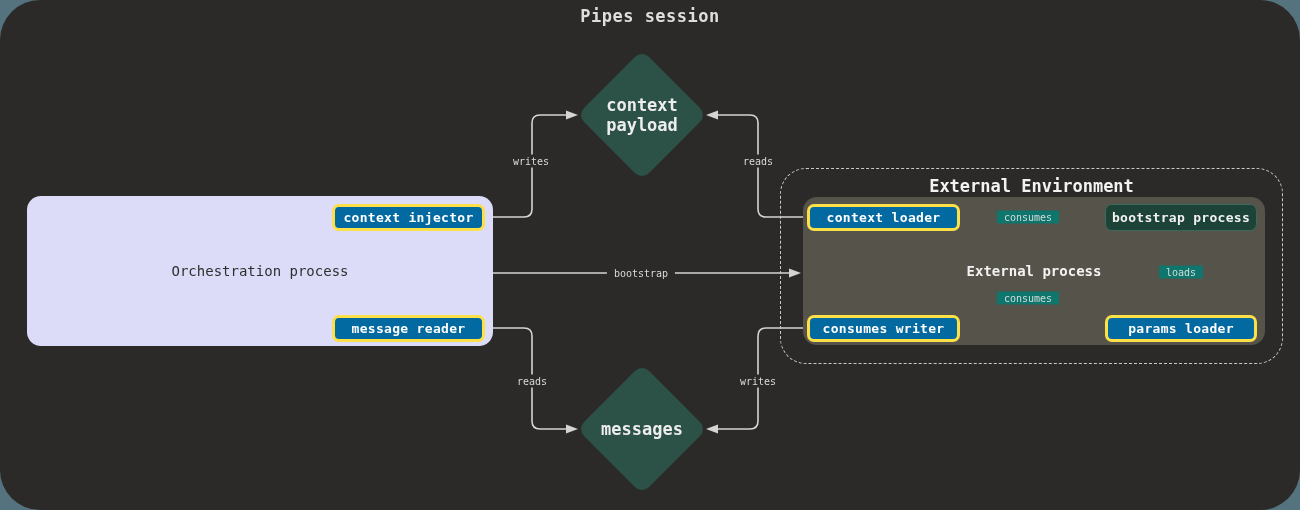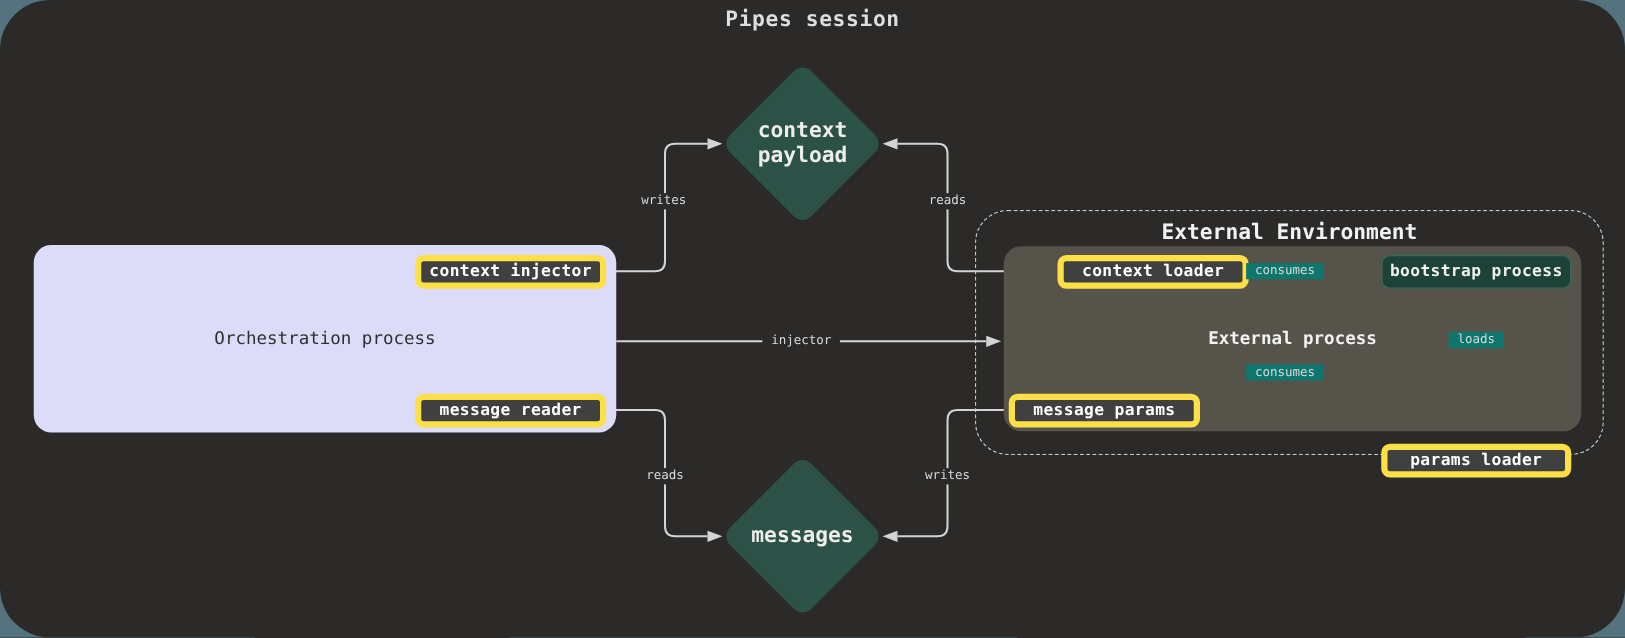--- a/index.html
+++ b/index.html
@@ -24,28 +24,28 @@
   }
   .orch-label{
     position:absolute;left:0;top:0;width:100%;height:100%;
     display:flex;align-items:center;justify-content:center;
     color:#2f2f2f;font-size:14px;font-weight:500;
   }
   .chip{
     position:absolute;z-index:3;box-sizing:border-box;
     display:flex;align-items:center;justify-content:center;
     width:153px;height:27px;border-radius:7px;
-    background:#404040;border:5px solid #fde047;
+    background:#0369a1;border:3px solid #fde047;
     color:#ffffff;font-size:13px;font-weight:700;letter-spacing:.3px;
   }
   .chip.ctx-injector{left:332px;top:204px;}
   .chip.msg-reader{left:332px;top:315px;}
-  .chip.ctx-loader{left:807px;top:204px;margin-left:39px;}
+  .chip.ctx-loader{left:807px;top:204px;}
   .chip.msg-writer{left:807px;top:315px;}
-  .chip.params-loader{left:1105px;top:315px;width:152px;margin-top:40px;}
+  .chip.params-loader{left:1105px;top:315px;width:152px;}
   .chip.bootstrap{
     left:1105px;top:204px;width:152px;
     background:#1d4238;border:1px solid #3a6a5c;color:#f1f1f1;
   }
   .ext-env{
     left:780px;top:168px;width:503px;height:196px;
     border:1px dashed #c9c9c9;border-radius:26px;background:transparent;
   }
   .ext-env-title{
     position:absolute;top:7px;left:0;width:100%;text-align:center;
@@ -116,32 +116,32 @@
   <div class="chip msg-reader">message reader</div>
 
   <div class="node ext-env">
     <div class="ext-env-title">External Environment</div>
   </div>
   <div class="node ext-proc">
     <div class="ext-proc-label">External process</div>
   </div>
   <div class="chip ctx-loader">context loader</div>
   <div class="chip bootstrap">bootstrap process</div>
-  <div class="chip msg-writer">message params</div>
+  <div class="chip msg-writer">consumes writer</div>
   <div class="chip params-loader">params loader</div>
 
   <div class="diamond top"></div>
   <div class="diamond-label" style="left:642px;top:115px;">context payload</div>
 
   <div class="diamond bottom"></div>
   <div class="diamond-label" style="left:642px;top:429px;">messages</div>
 
   <div class="edge-label" style="left:531px;top:161px;">writes</div>
   <div class="edge-label" style="left:758px;top:161px;">reads</div>
-  <div class="edge-label" style="left:641px;top:273px;">injector</div>
+  <div class="edge-label" style="left:641px;top:273px;">bootstrap</div>
   <div class="edge-label" style="left:532px;top:381px;">reads</div>
   <div class="edge-label" style="left:758px;top:381px;">writes</div>
   <div class="edge-label on-gray" style="left:1028px;top:217px;">consumes</div>
   <div class="edge-label on-gray" style="left:1028px;top:298px;">consumes</div>
   <div class="edge-label on-gray" style="left:1181px;top:272px;">loads</div>
 
   <style>
     .diamond-label{max-width:90px;}
   </style>
 </div>

